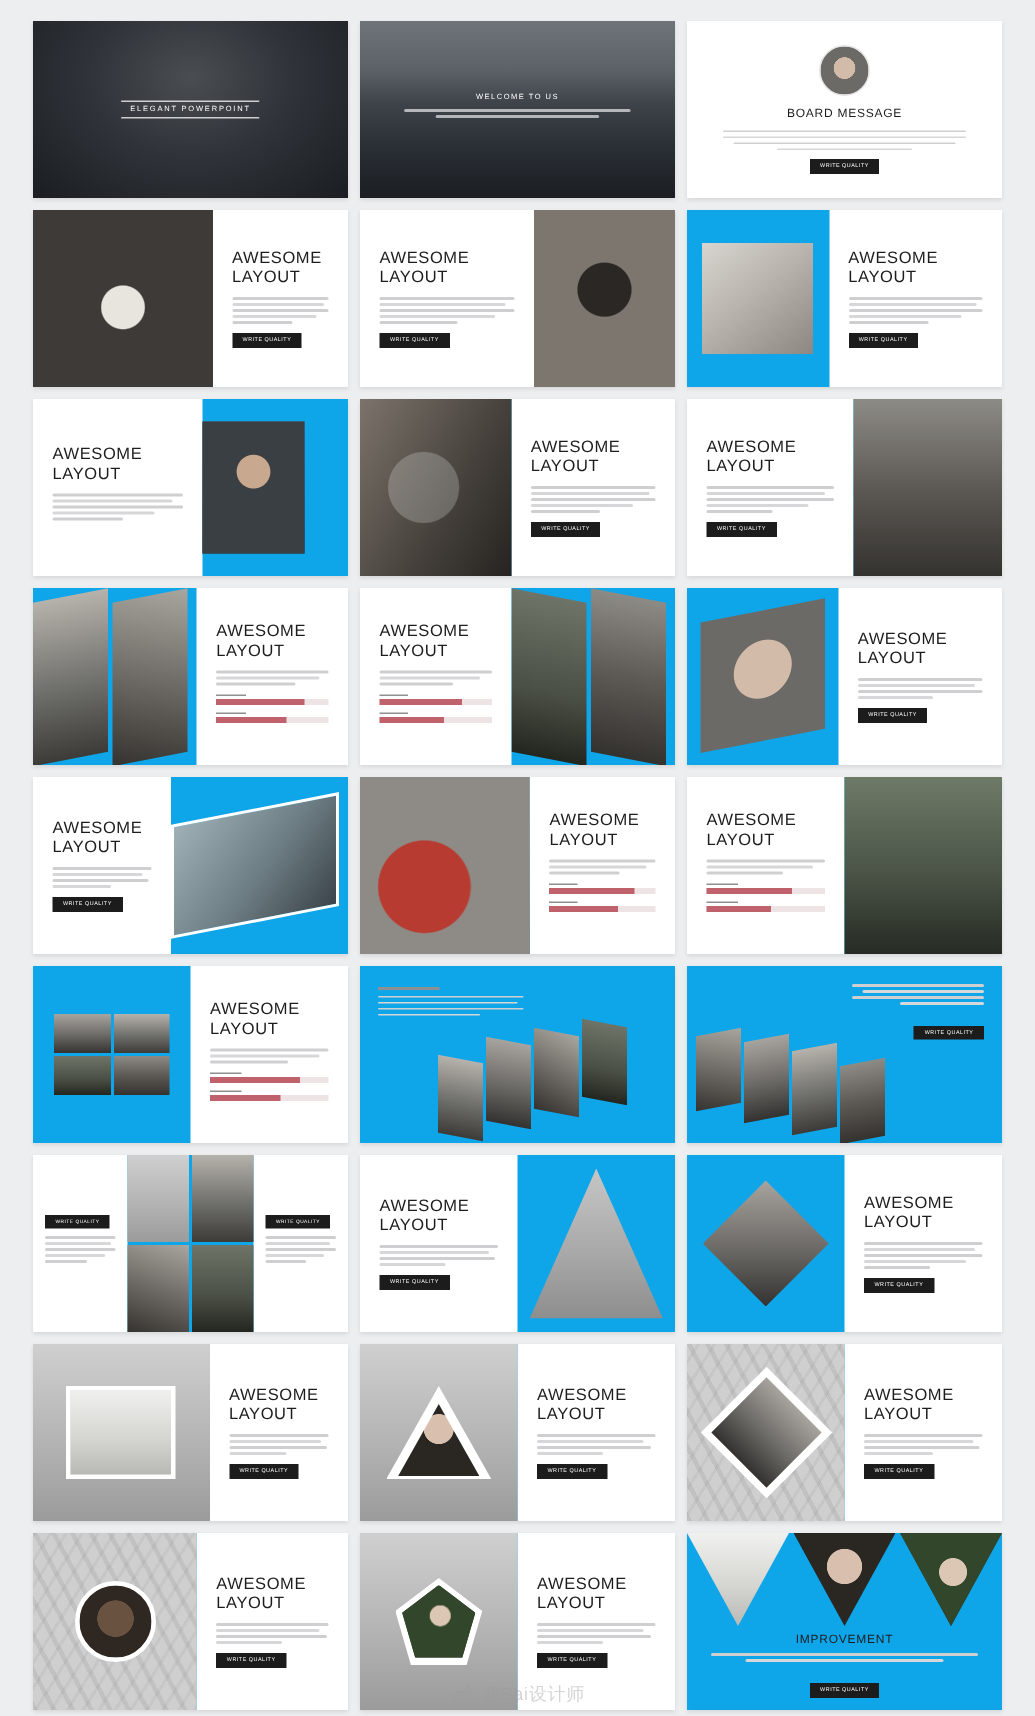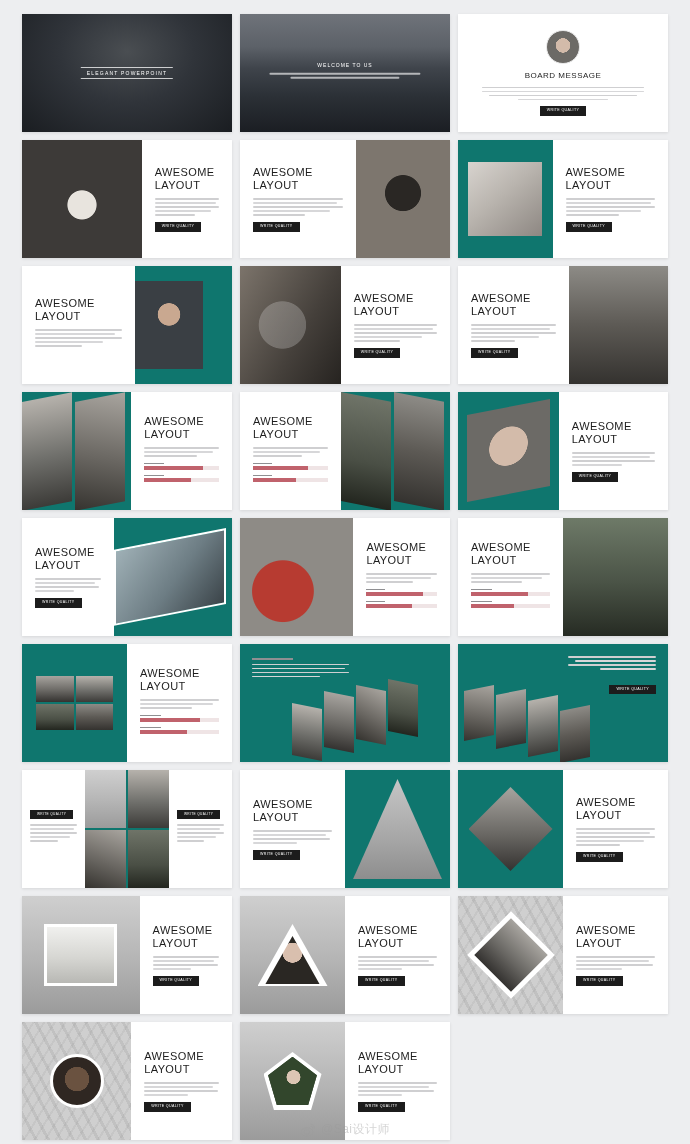--- a/index.html
+++ b/index.html
@@ -17,21 +17,21 @@
     grid-template-columns: repeat(3, 210px);
     gap: 8px;
     padding: 14px 20px 0 20px;
     justify-content: center;
   }
 
   .slide {
     position: relative;
     width: 210px;
     height: 118px;
-    background: #0f766e;
+    background: #0ea5e9;
     overflow: hidden;
     box-shadow: 0 1px 3px rgba(0,0,0,0.10);
     display: flex;
   }
 
   
   .photo { position: relative; overflow: hidden; background-size: cover; }
 
   .ph-dark {
     background:
@@ -735,20 +735,37 @@
       <div class="lines">
         <i style="width:100%"></i>
           <i style="width:90%"></i>
           <i style="width:96%"></i>
           <i style="width:56%"></i>
       </div>
       <div class="btn">WRITE QUALITY</div>
     </div>
   </div>
 
+  <div class="slide">
+    <div style="position:relative;width:100%;height:100%">
+      <div style="position:absolute;left:0;top:0;width:100%;height:62px;display:flex;gap:3px">
+        <div class="photo ph-window" style="flex:1;clip-path:polygon(0 0,100% 0,50% 100%)"></div>
+        <div class="photo ph-girl" style="flex:1;clip-path:polygon(0 0,100% 0,50% 100%)"></div>
+        <div class="photo ph-green" style="flex:1;clip-path:polygon(0 0,100% 0,50% 100%)"></div>
+      </div>
+      <div style="position:absolute;left:0;right:0;bottom:8px;text-align:center;padding:0 16px">
+        <div class="head sm" style="margin-bottom:5px">IMPROVEMENT</div>
+        <div class="lines center">
+          <i style="width:100%"></i>
+            <i style="width:74%"></i>
+        </div>
+        <div class="btn" style="margin-top:5px">WRITE QUALITY</div>
+      </div>
+    </div>
+  </div>
 
 </div>
 
 <div id="watermark">
   <svg class="wb-logo" viewBox="0 0 24 24">
     <ellipse cx="10.5" cy="15" rx="9" ry="6.5" fill="none" stroke="#9b9b9b" stroke-width="1.4"></ellipse>
     <ellipse cx="10" cy="15" rx="4.4" ry="3.2" fill="none" stroke="#9b9b9b" stroke-width="1.1"></ellipse>
     <path d="M16 3.2c3.6 0 6.4 2.9 5.8 6.4" fill="none" stroke="#9b9b9b" stroke-width="1.4" stroke-linecap="round"></path>
     <path d="M16.4 6.4c1.8 0 3.1 1.4 2.8 3.1" fill="none" stroke="#9b9b9b" stroke-width="1.3" stroke-linecap="round"></path>
   </svg>

